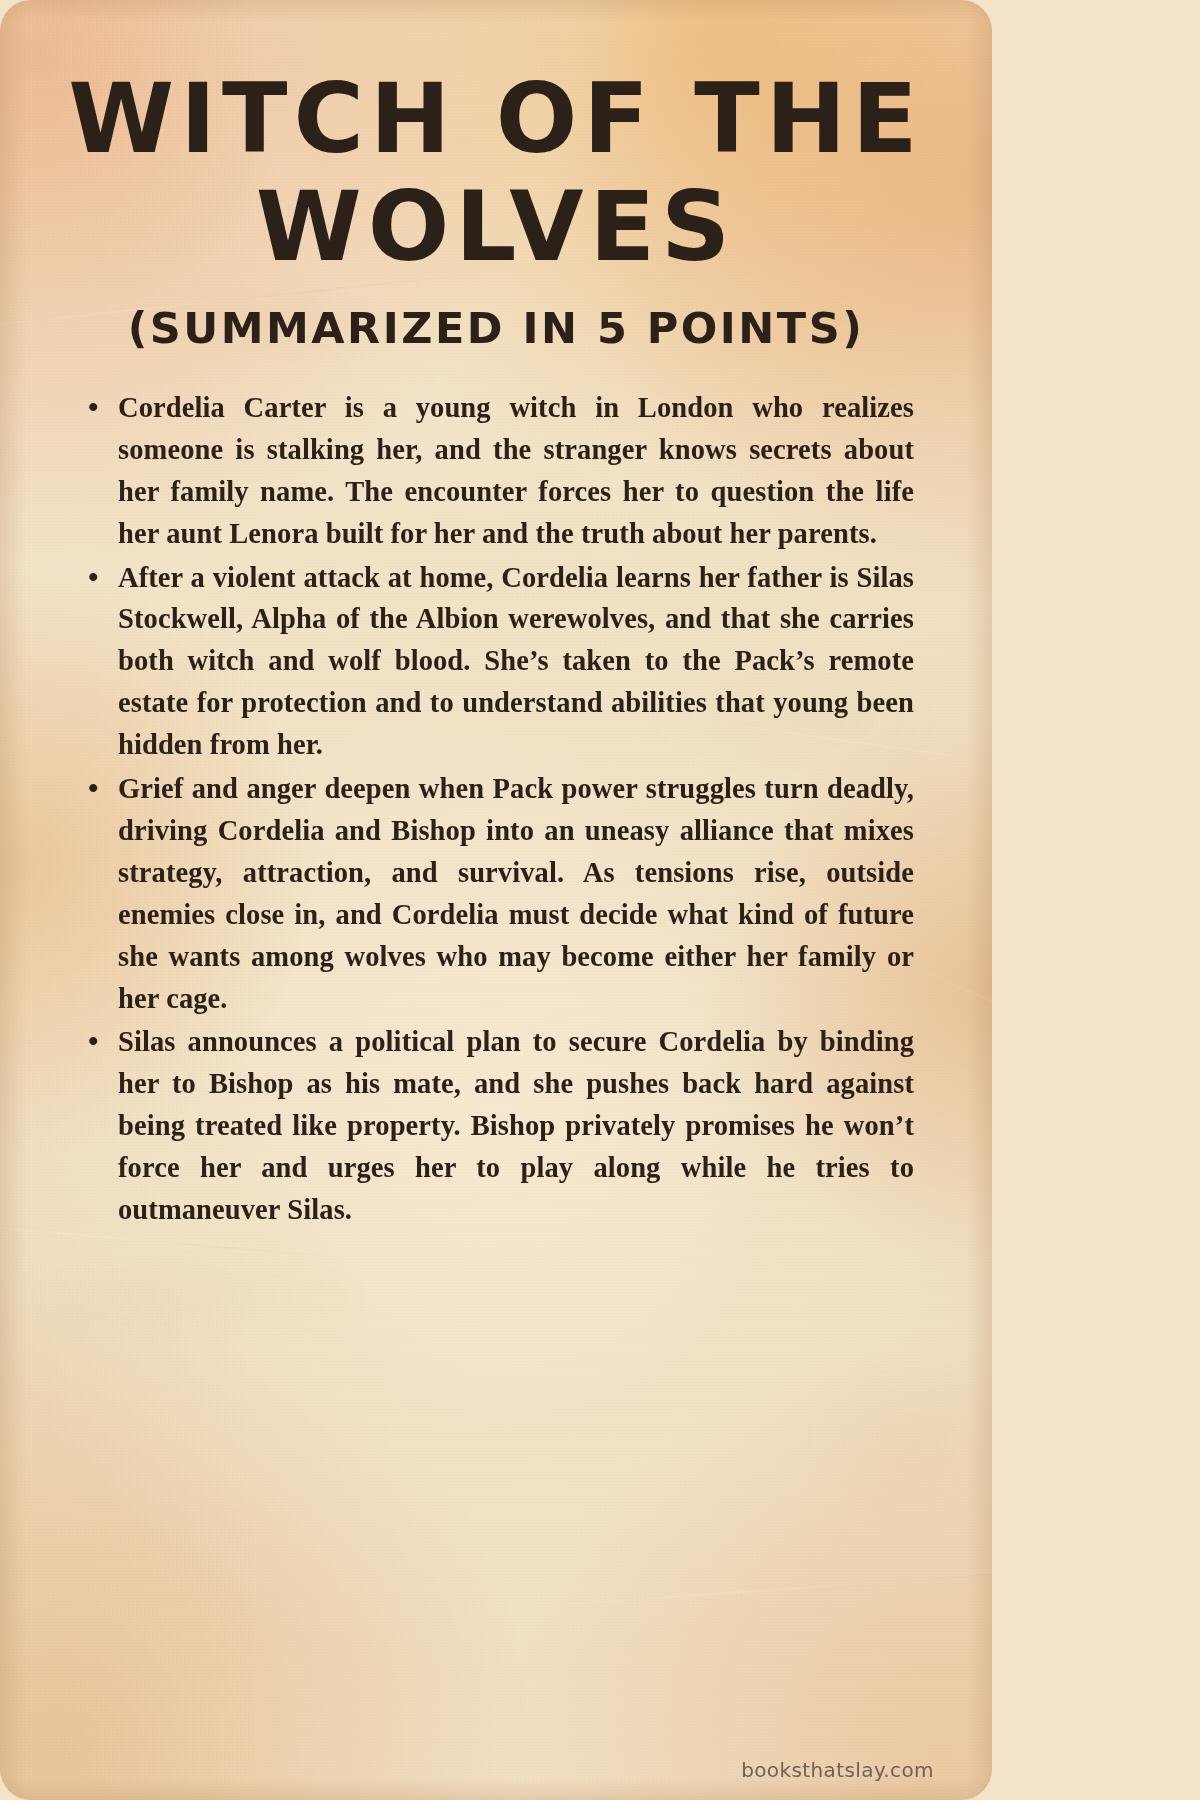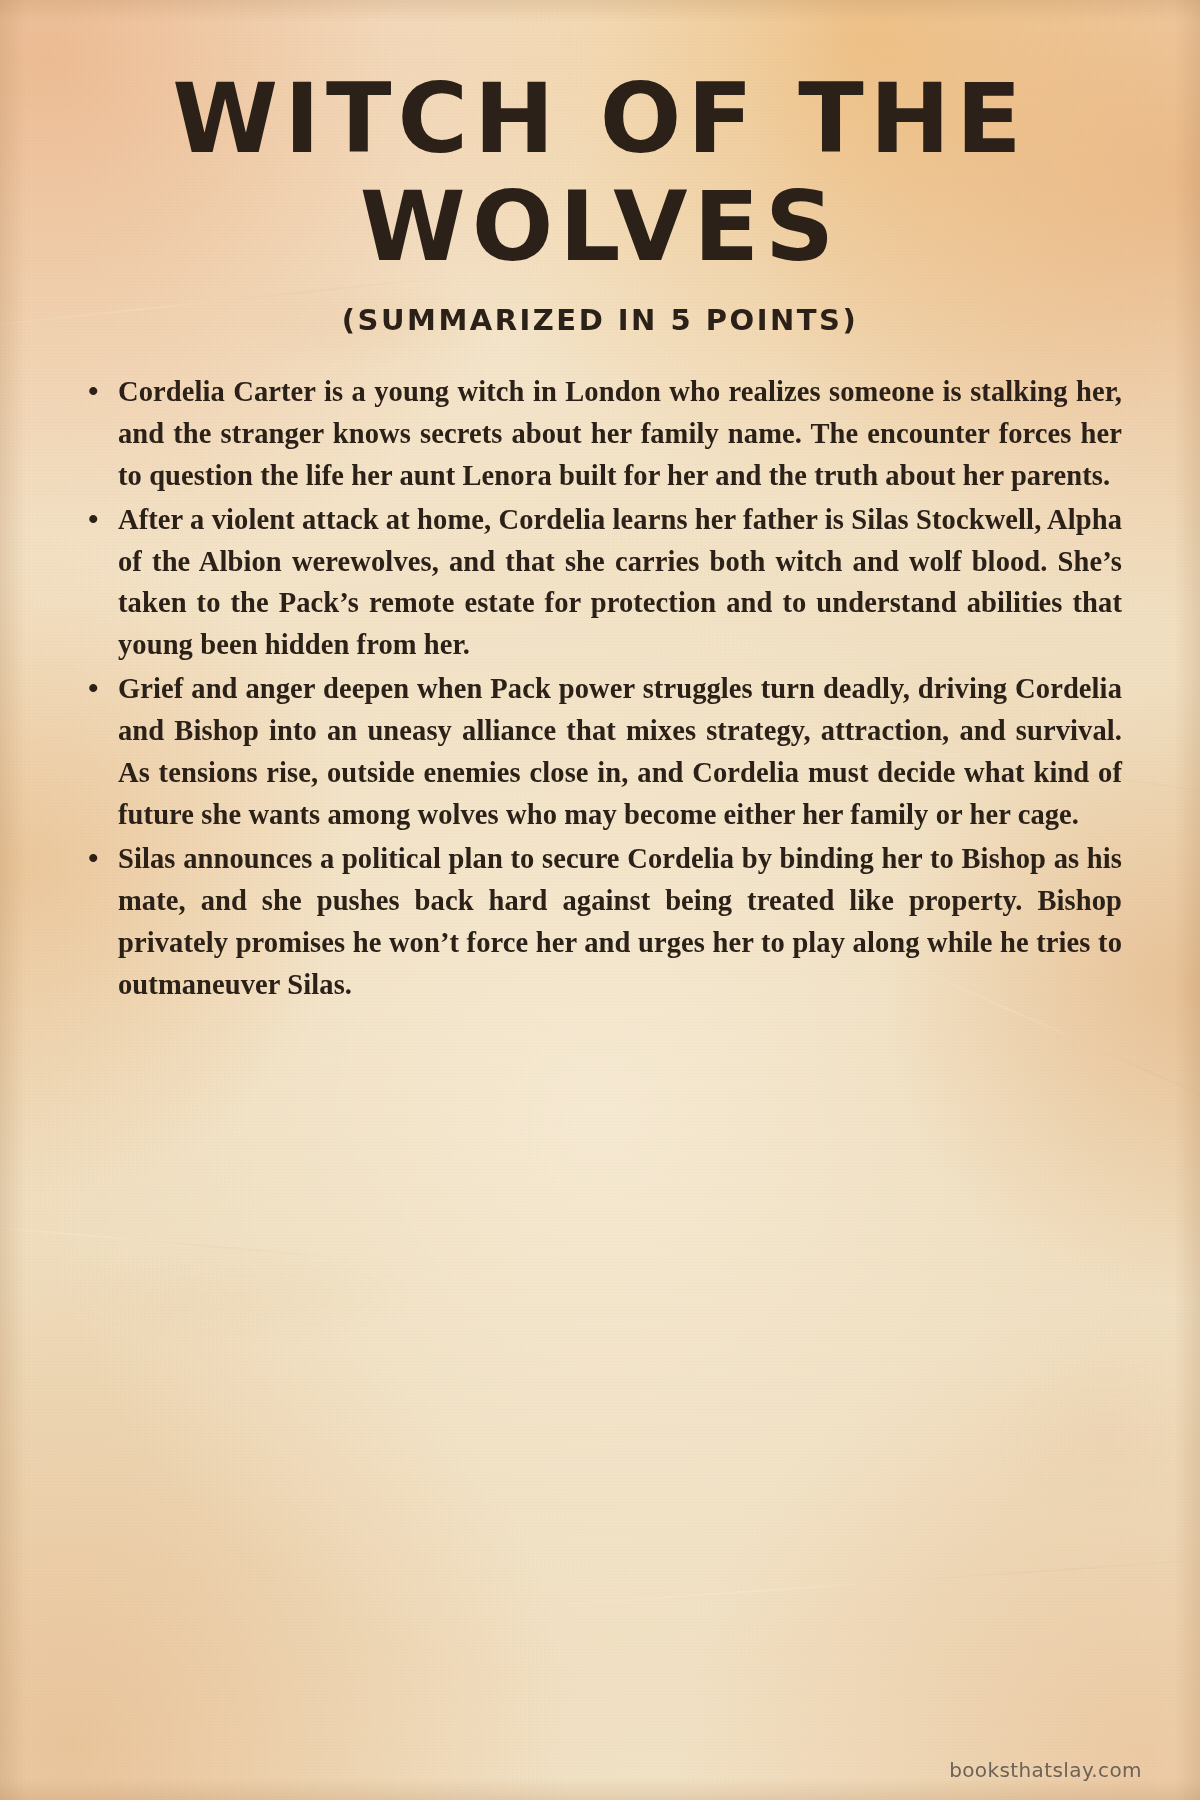--- a/index.html
+++ b/index.html
@@ -9,35 +9,36 @@
   body {
     width: 1200px;
     height: 1800px;
     font-family: "DejaVu Sans", sans-serif;
     background: #f3e3c8;
     overflow: hidden;
   }
 
   .page {
     position: relative;
-    width: 1200px;
+    width: 992px;
     height: 1800px;
     box-sizing: border-box;
     background-color: #f4e6cd;
     background-image:
       radial-gradient(circle at 4% 3%, rgba(228,150,96,0.55) 0%, rgba(228,150,96,0.0) 26%),
       radial-gradient(circle at 72% 2%, rgba(233,168,86,0.55) 0%, rgba(233,168,86,0.0) 24%),
       radial-gradient(circle at 99% 10%, rgba(226,142,80,0.45) 0%, rgba(226,142,80,0.0) 22%),
       radial-gradient(circle at 2% 48%, rgba(226,160,96,0.40) 0%, rgba(226,160,96,0.0) 22%),
       radial-gradient(circle at 99% 55%, rgba(224,158,100,0.42) 0%, rgba(224,158,100,0.0) 20%),
       radial-gradient(circle at 50% 62%, rgba(247,236,214,0.85) 0%, rgba(247,236,214,0.0) 45%),
       radial-gradient(circle at 6% 97%, rgba(223,156,98,0.40) 0%, rgba(223,156,98,0.0) 24%),
       radial-gradient(circle at 95% 98%, rgba(223,156,98,0.35) 0%, rgba(223,156,98,0.0) 22%),
       linear-gradient(160deg, #f7ead3 0%, #f2e2c6 35%, #eedcbc 62%, #f2e3c8 100%);
     overflow: hidden;
+    border-radius: 31px;
   }
 
   
   .grain {
     position: absolute;
     inset: 0;
     pointer-events: none;
     opacity: 0.30;
     background-image:
       repeating-linear-gradient(0deg, rgba(160,120,70,0.055) 0px, rgba(160,120,70,0.055) 1px, rgba(255,255,255,0) 1px, rgba(255,255,255,0) 3px),
@@ -83,21 +84,21 @@
     text-transform: uppercase;
     margin: 10px 0 0 0;
     padding: 0 10px;
   }
 
   .subtitle {
     text-align: center;
     font-family: "DejaVu Sans", sans-serif;
     font-weight: 700;
     color: #2b2118;
-    font-size: 29px;
+    font-size: 43px;
     letter-spacing: 2.5px;
     text-transform: uppercase;
     margin: 22px 0 34px 0;
   }
 
   ul.points {
     list-style: none;
     margin: 0;
     padding: 0 22px 0 26px;
   }

